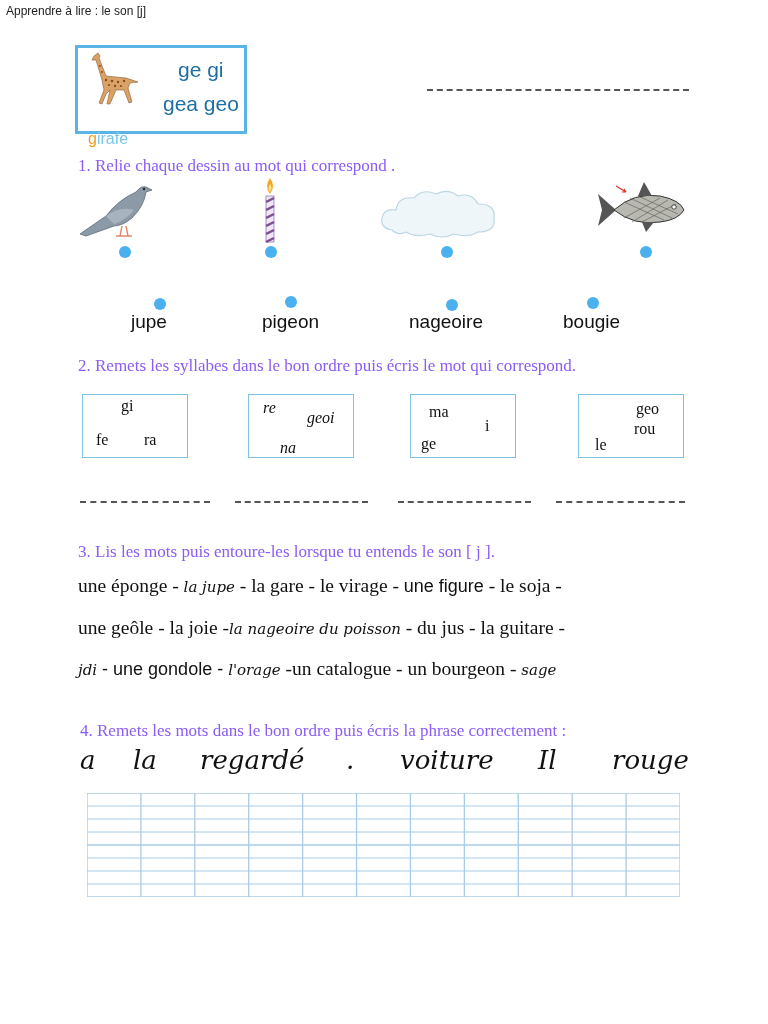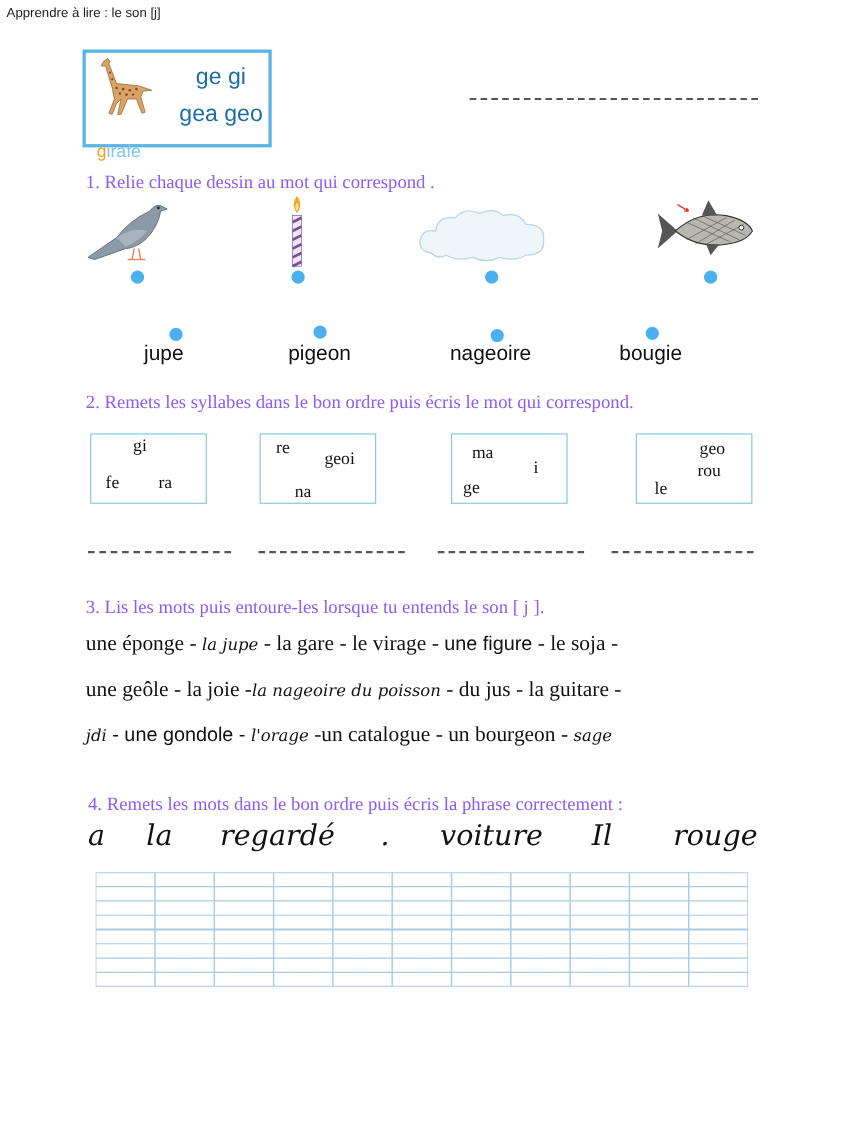--- a/index.html
+++ b/index.html
@@ -119,21 +119,21 @@
 <div class="abs match-word sans" style="left:409px; top:311px;">nageoire</div>
 <div class="abs match-word sans" style="left:563px; top:311px;">bougie</div>
 
 <div id="ex2-title" class="abs instruction serif">2. Remets les syllabes dans le bon ordre puis écris le mot qui correspond.</div>
 
 <div class="abs syl-box" style="left:82px; top:394px;padding-left:36px;">
   <span class="abs syl serif" style="left:38px; top:2px;">gi</span>
   <span class="abs syl serif" style="left:13px; top:36px;">fe</span>
   <span class="abs syl serif" style="left:61px; top:36px;">ra</span>
 </div>
-<div class="abs syl-box" style="left:236px; top:394px;">
+<div class="abs syl-box" style="left:248px; top:394px;font-style:italic;">
   <span class="abs syl serif" style="left:14px; top:4px;">re</span>
   <span class="abs syl serif" style="left:58px; top:14px;">geoi</span>
   <span class="abs syl serif" style="left:31px; top:44px;">na</span>
 </div>
 <div class="abs syl-box" style="left:410px; top:394px;">
   <span class="abs syl serif" style="left:18px; top:8px;">ma</span>
   <span class="abs syl serif" style="left:74px; top:22px;">i</span>
   <span class="abs syl serif" style="left:10px; top:40px;">ge</span>
 </div>
 <div class="abs syl-box" style="left:578px; top:394px;">

